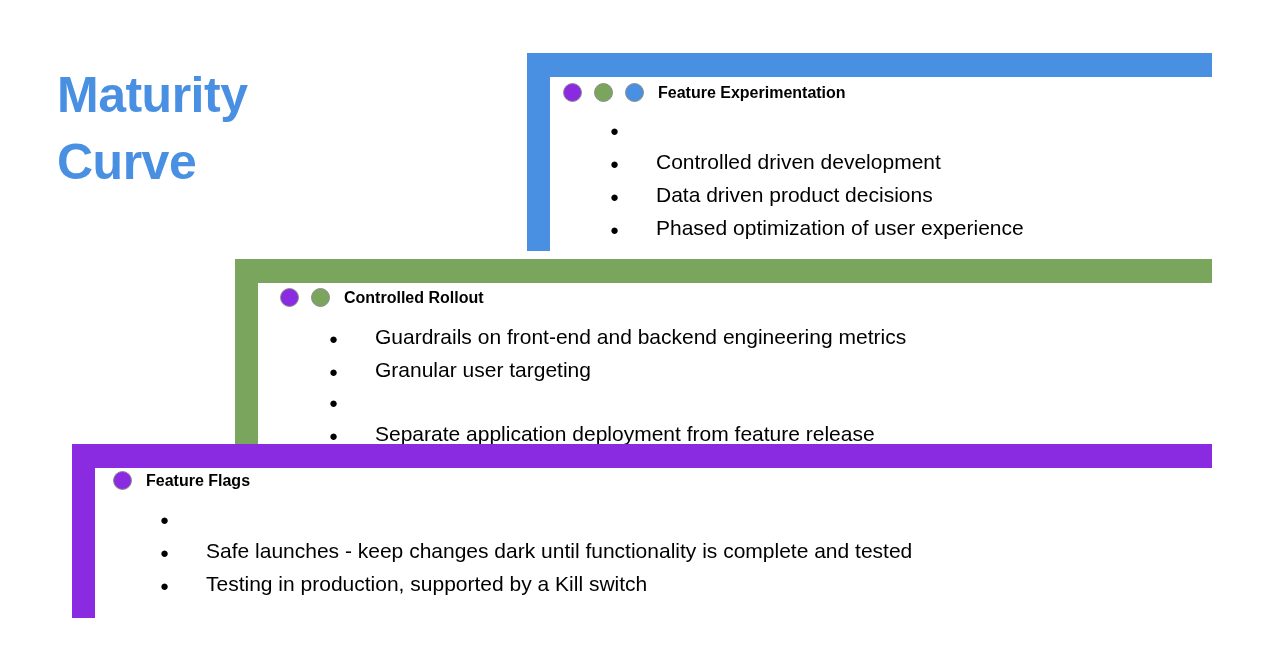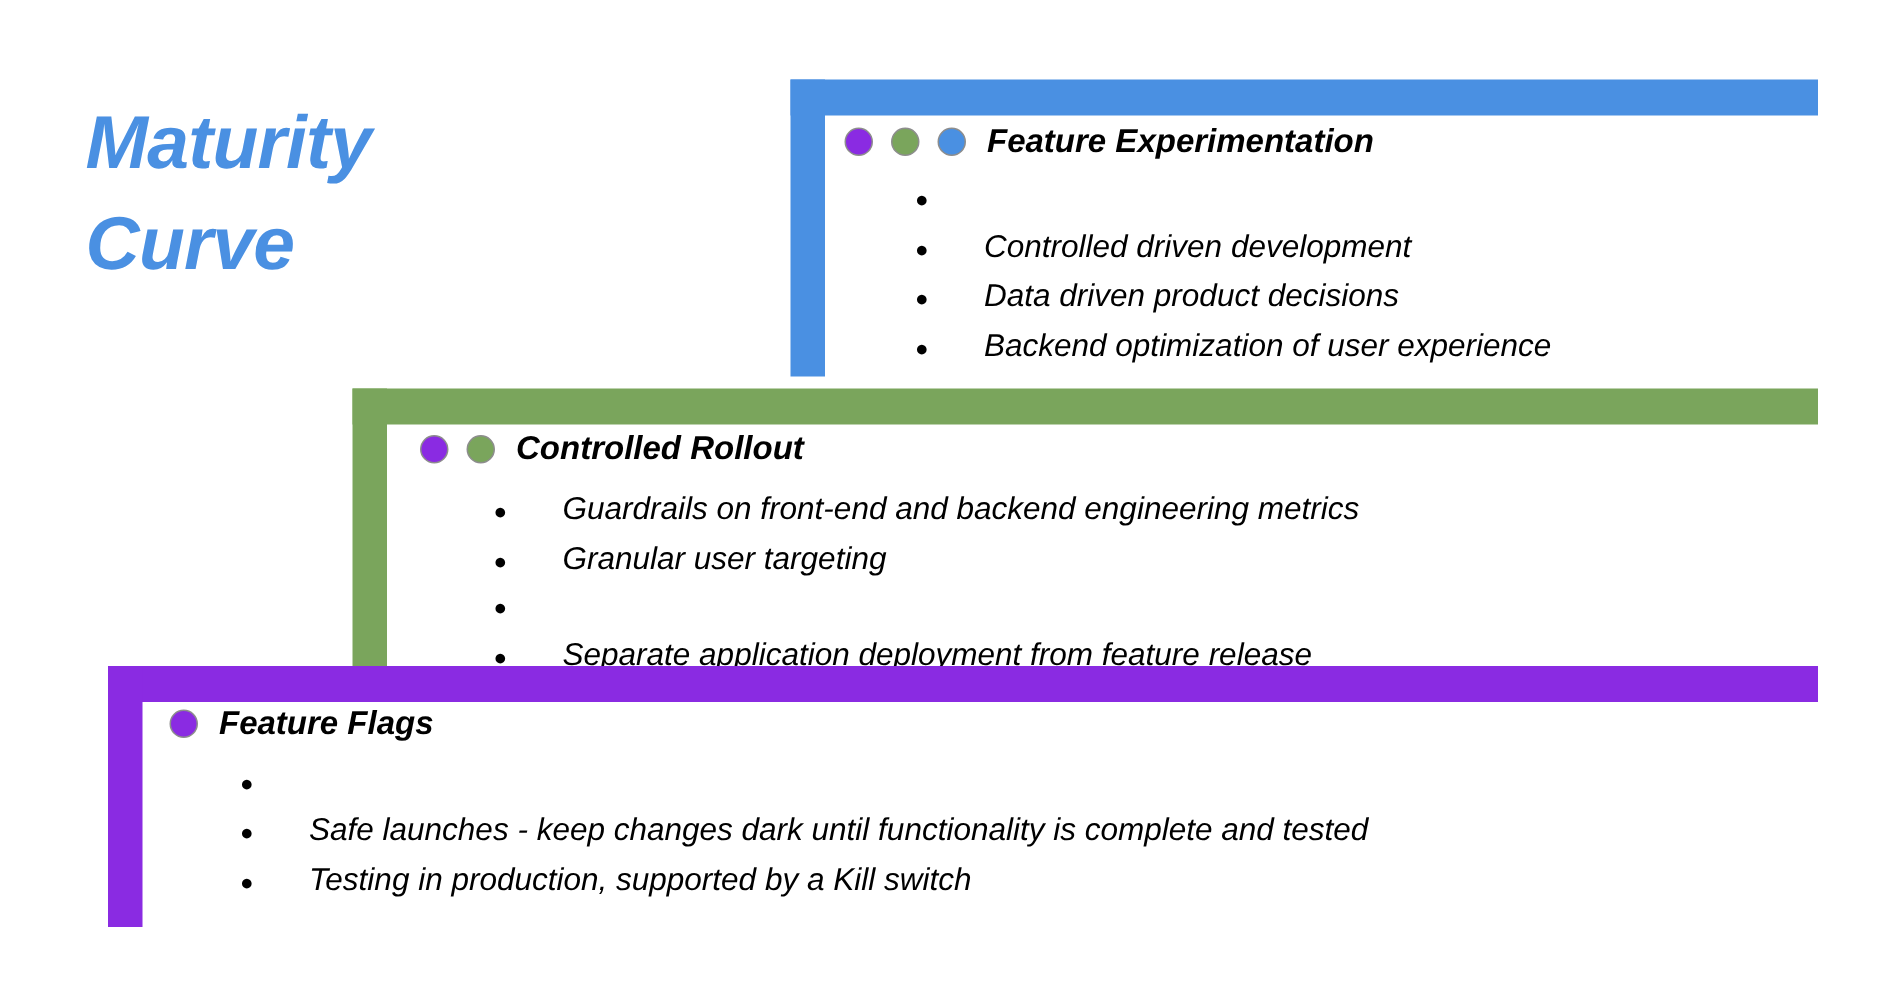--- a/index.html
+++ b/index.html
@@ -14,21 +14,20 @@
     overflow: hidden;
     font-family: "Liberation Sans", sans-serif;
     -webkit-font-smoothing: antialiased;
   }
 
   #slide {
     position: relative;
     width: 1262px;
     height: 484px;
     background: #ffffff;
-    font-style: italic;
   }
 
   
   #title {
     position: absolute;
     left: 57px;
     top: 62px;
     width: 420px;
     font-size: 50px;
     font-weight: bold;
@@ -77,21 +76,21 @@
     border: 1px solid #8d8d8d;
     box-sizing: border-box;
     margin-right: 12px;
     flex: 0 0 auto;
   }
   .dot.purple { background: #8a2be2; }
   .dot.green  { background: #7aa55c; }
   .dot.blue   { background: #4a90e2; }
 
   .tier-title {
-    font-size: 22px;
+    font-size: 16px;
     font-weight: bold;
     color: #000000;
     line-height: 1;
     padding-left: 2px;
   }
 
   
   ul.bullets {
     list-style: none;
     margin: 0;
@@ -181,21 +180,21 @@
         <li>
           <span class="marker">●</span>
           <span class="btext">Controlled driven development</span>
         </li>
         <li>
           <span class="marker">●</span>
           <span class="btext">Data driven product decisions</span>
         </li>
         <li>
           <span class="marker">●</span>
-          <span class="btext">Backend optimization of user experience</span>
+          <span class="btext">Phased optimization of user experience</span>
         </li>
       </ul>
     </div>
   </div>
 
   <div class="tier" id="tier-rollout">
     <div class="bar-top"></div>
     <div class="bar-left"></div>
 
     <div class="tier-body">

